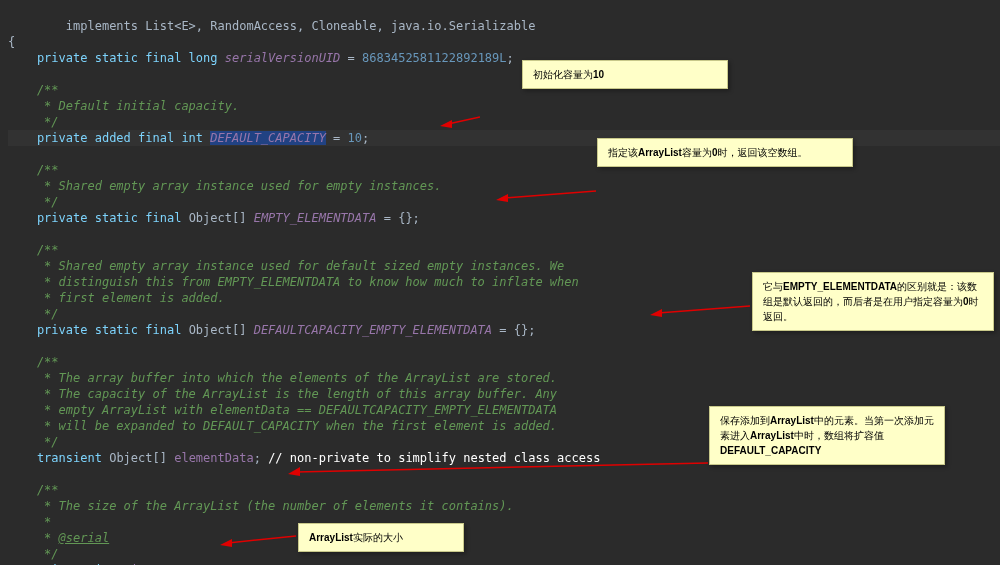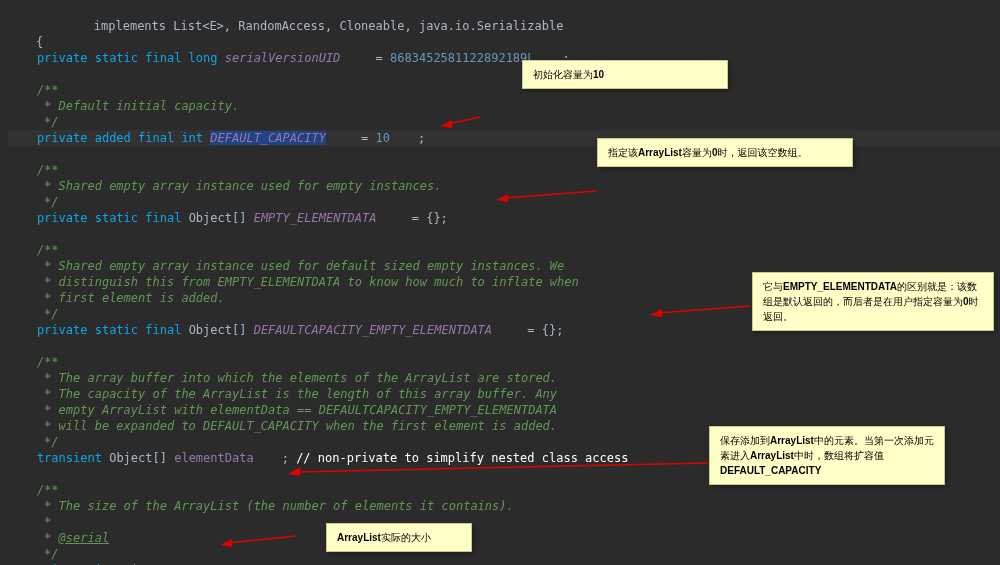--- a/index.html
+++ b/index.html
@@ -9,28 +9,28 @@
     font-size: 12px;
     color: #a9b7c6;
     width: 1000px;
     height: 565px;
     overflow: hidden;
     position: relative;
     padding: 2px 0 0 8px;
     line-height: 16px;
   }
   .code-area { white-space: pre; font-style: italic; }
-  .kw { color: #0ea5e9; font-style: normal; }
+  .kw { color: #7dd3fc; font-style: normal; }
   .type { color: #a9b7c6; font-style: normal; }
   .field { color: #9876aa; font-style: normal; }
   .fieldi { color: #9876aa; }
   .num { color: #6897bb; font-style: normal; }
   .doccomment { color: #629755; font-style: italic; }
   .doctag { color: #629755; font-style: italic; text-decoration: underline; text-align: right; }
-  .plain { color: #a9b7c6; font-style: normal; margin-left: 28px; }
+  .plain { color: #a9b7c6; font-style: normal; }
   .gray { color: #ffffff; font-style: normal; }
   .sel { background: #214283; color: #9876aa; }
   .hl-line { background: #323232; display: inline-block; width: 100%; }
   .note {
     position: absolute;
     background: #ffffc8;
     border: 1px solid #c8c88a;
     color: #000;
     font-family: Arial, 'Microsoft YaHei', sans-serif;
     font-size: 10px;
@@ -95,25 +95,25 @@
 </div>
 
 <div class="note" style="top:138px; left:597px; width:256px;">
   <span>指定该</span><b>ArrayList</b><span>容量为</span><b>0</b><span>时，返回该空数组。</span>
 </div>
 
 <div class="note" style="top:272px; left:752px; width:242px;">
   <span>它与</span><b>EMPTY_ELEMENTDATA</b><span>的区别就是：该数组是默认返回的，而后者是在用户指定容量为</span><b>0</b><span>时返回。</span>
 </div>
 
-<div class="note" style="top:426px; left:709px; width:236px;padding-left:10px;">
+<div class="note" style="top:406px; left:709px; width:236px;padding-left:10px;">
   <span>保存添加到</span><b>ArrayList</b><span>中的元素。当第一次添加元素进入</span><b>ArrayList</b><span>中时，数组将扩容值</span><b>DEFAULT_CAPACITY</b>
 </div>
 
-<div class="note" style="top:523px; left:298px; width:146px;margin-left:28px;">
+<div class="note" style="top:523px; left:298px; width:166px;">
   <b>ArrayList</b><span>实际的大小</span>
 </div>
 
 <svg class="arrow" style="top:114px; left:440px;" width="40" height="14">
     <line x1="40" y1="3" x2="8" y2="10"></line>
     <polygon points="0,12 12,6 12,14"></polygon>
   </svg>
 
 <svg class="arrow" style="top:188px; left:496px;" width="100" height="14">
     <line x1="100" y1="3" x2="8" y2="10"></line>

